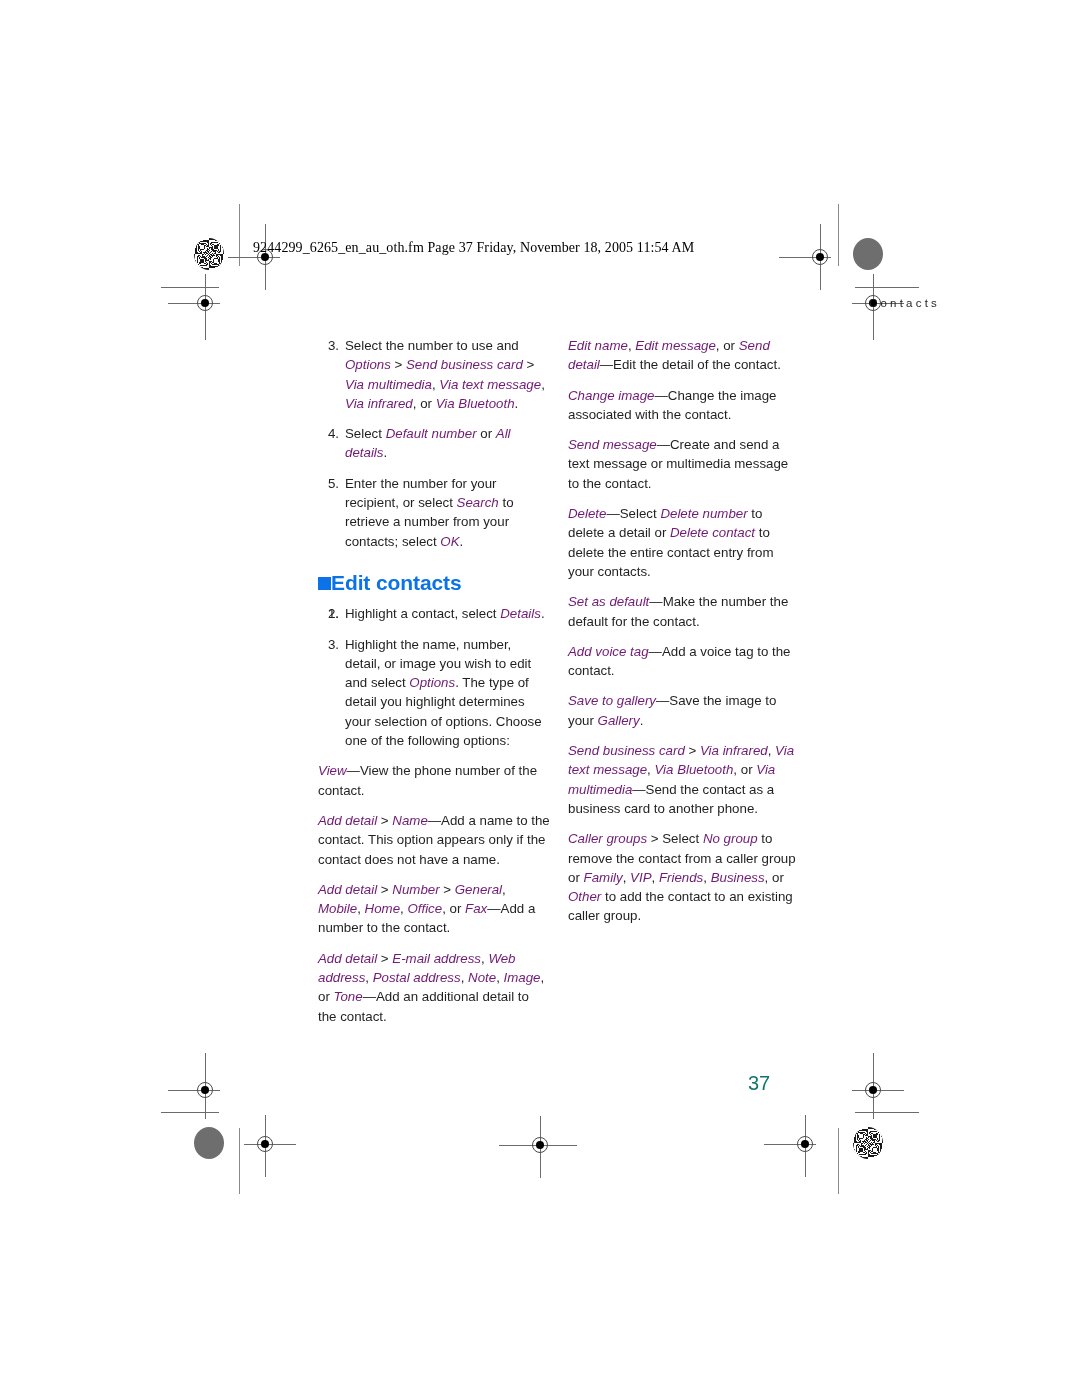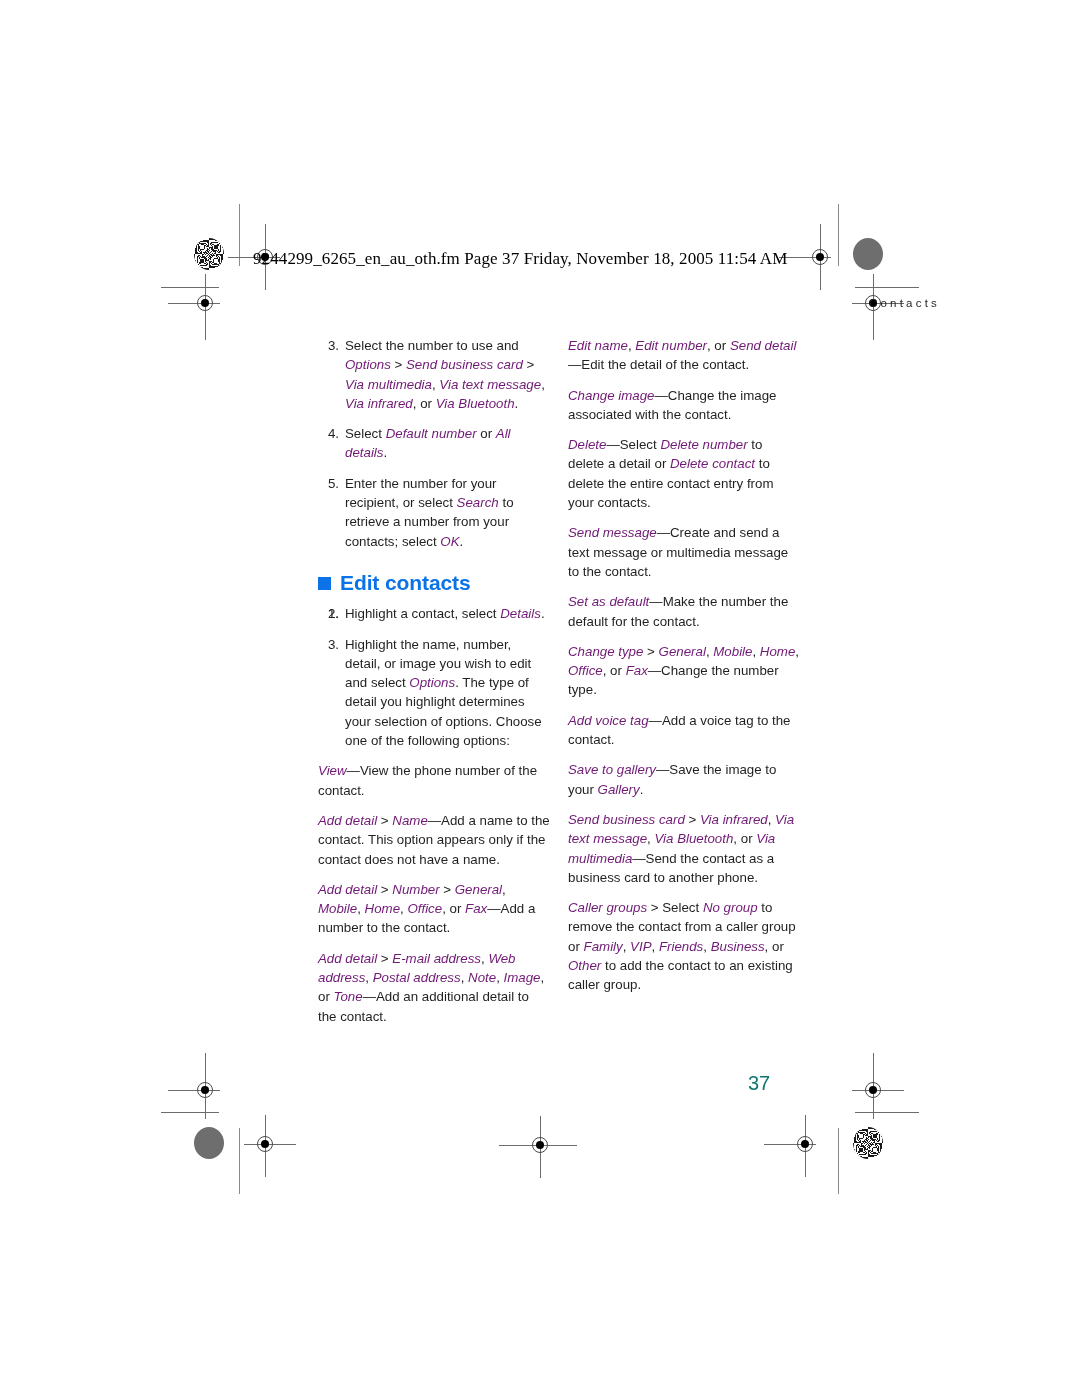--- a/index.html
+++ b/index.html
@@ -70,23 +70,23 @@
   .vrule {
     position: absolute;
     background: #8a8a8a;
     width: 1px;
   }
 
   
   .file-header {
     position: absolute;
     left: 253px;
-    top: 249px;
+    top: 240px;
     font-family: "Liberation Serif", serif;
-    font-size: 17px;
+    font-size: 14px;
     color: #000;
     white-space: nowrap;
     letter-spacing: 0.1px;
   }
   .running-head {
     position: absolute;
     right: 140px;
     top: 297px;
     font-family: Liberation Sans, sans-serif;
     font-size: 11.5px;
@@ -127,21 +127,21 @@
   .em {
     font-style: italic;
     color: #701a75;
   }
   .gt { color: #211f1f; }
 
   
   .section-head {
     display: flex;
     align-items: center;
-    gap: 9px;
+    gap: 0;
     margin: 22px 0 12px 0;
   }
   .section-head .sq {
     width: 13px;
     height: 13px;
     background: #0b72e7;
     flex: 0 0 auto;
     margin-top: 1px;
   }
   .section-head .txt {
@@ -260,26 +260,25 @@
   <div id="left-options">
       <p class="opt"><span class="em">View</span><span class="gt">—View the phone number of the contact.</span></p>
       <p class="opt"><span class="em">Add detail</span><span class="gt"> &gt; </span><span class="em">Name</span><span class="gt">—Add a name to the contact. This option appears only if the contact does not have a name.</span></p>
       <p class="opt"><span class="em">Add detail</span><span class="gt"> &gt; </span><span class="em">Number</span><span class="gt"> &gt; </span><span class="em">General</span><span class="gt">, </span><span class="em">Mobile</span><span class="gt">, </span><span class="em">Home</span><span class="gt">, </span><span class="em">Office</span><span class="gt">, or </span><span class="em">Fax</span><span class="gt">—Add a number to the contact.</span></p>
       <p class="opt"><span class="em">Add detail</span><span class="gt"> &gt; </span><span class="em">E-mail address</span><span class="gt">, </span><span class="em">Web address</span><span class="gt">, </span><span class="em">Postal address</span><span class="gt">, </span><span class="em">Note</span><span class="gt">, </span><span class="em">Image</span><span class="gt">, or </span><span class="em">Tone</span><span class="gt">—Add an additional detail to the contact.</span></p>
     </div>
 </div>
 
 <div class="col col-right">
   <div id="right-options">
-      <p class="opt"><span class="em">Edit name</span><span class="gt">, </span><span class="em">Edit number</span><span class="gt">, or </span><span class="em">Send detail</span><span class="gt">—Edit the detail of the contact.</span></p>
+      <p class="opt"><span class="em">Edit name</span><span class="gt">, </span><span class="em">Edit message</span><span class="gt">, or </span><span class="em">Send detail</span><span class="gt">—Edit the detail of the contact.</span></p>
       <p class="opt"><span class="em">Change image</span><span class="gt">—Change the image associated with the contact.</span></p>
+      <p class="opt"><span class="em">Send message</span><span class="gt">—Create and send a text message or multimedia message to the contact.</span></p>
       <p class="opt"><span class="em">Delete</span><span class="gt">—Select </span><span class="em">Delete number</span><span class="gt"> to delete a detail or </span><span class="em">Delete contact</span><span class="gt"> to delete the entire contact entry from your contacts.</span></p>
-      <p class="opt"><span class="em">Send message</span><span class="gt">—Create and send a text message or multimedia message to the contact.</span></p>
       <p class="opt"><span class="em">Set as default</span><span class="gt">—Make the number the default for the contact.</span></p>
-      <p class="opt"><span class="em">Change type</span><span class="gt"> &gt; </span><span class="em">General</span><span class="gt">, </span><span class="em">Mobile</span><span class="gt">, </span><span class="em">Home</span><span class="gt">, </span><span class="em">Office</span><span class="gt">, or </span><span class="em">Fax</span><span class="gt">—Change the number type.</span></p>
       <p class="opt"><span class="em">Add voice tag</span><span class="gt">—Add a voice tag to the contact.</span></p>
       <p class="opt"><span class="em">Save to gallery</span><span class="gt">—Save the image to your </span><span class="em">Gallery</span><span class="gt">.</span></p>
       <p class="opt"><span class="em">Send business card</span><span class="gt"> &gt; </span><span class="em">Via infrared</span><span class="gt">, </span><span class="em">Via text message</span><span class="gt">, </span><span class="em">Via Bluetooth</span><span class="gt">, or </span><span class="em">Via multimedia</span><span class="gt">—Send the contact as a business card to another phone.</span></p>
       <p class="opt"><span class="em">Caller groups</span><span class="gt"> &gt; Select </span><span class="em">No group</span><span class="gt"> to remove the contact from a caller group or </span><span class="em">Family</span><span class="gt">, </span><span class="em">VIP</span><span class="gt">, </span><span class="em">Friends</span><span class="gt">, </span><span class="em">Business</span><span class="gt">, or </span><span class="em">Other</span><span class="gt"> to add the contact to an existing caller group.</span></p>
     </div>
 </div>
 
 <div class="page-num">37</div>
 
 </body></html>

